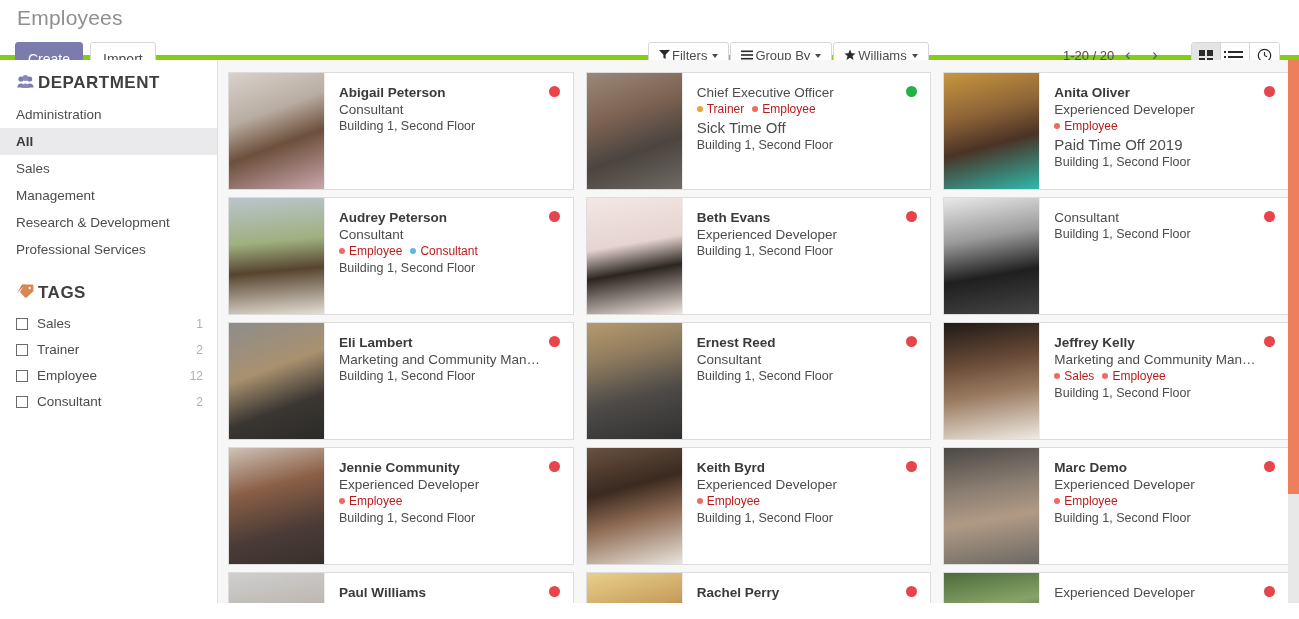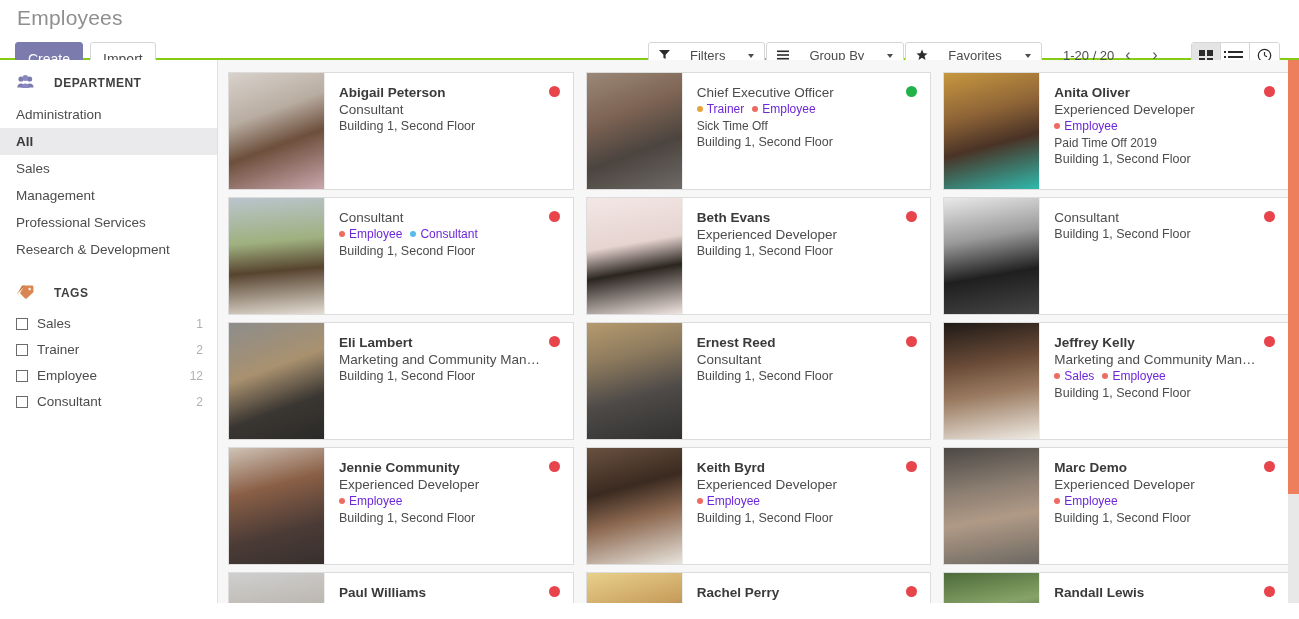--- a/index.html
+++ b/index.html
@@ -11,21 +11,21 @@
     font-family: "Liberation Sans", sans-serif;
     font-size: 13px;
     color: #4c4c4c;
   }
 
   
   .topbar {
     position: relative;
     height: 60px;
     background: #ffffff;
-    border-bottom: 2px solid #84cc16;
+    border-bottom: 5px solid #84cc16;
   }
   .breadcrumb {
     position: absolute;
     left: 17px; top: 6px;
     font-size: 21px;
     color: #8f8f8f;
     font-weight: 400;
     letter-spacing: .2px;
   }
   .btn-group-left {
@@ -87,21 +87,21 @@
   
   .filterbar {
     position: absolute;
     left: 648px; top: 42px;
     display: flex;
     gap: 1px;
   }
   .filterbar .fbtn {
     display: flex;
     align-items: center;
-    gap: 20px;
+    gap: 2px;
     border: 1px solid #d6d6d6;
     background: #fff;
     padding: 5px 10px 6px;
     font-size: 13px;
     color: #4c4c4c;
     cursor: pointer;
     border-radius: 3px;
   }
   .fbtn .caret {
     width: 0; height: 0;
@@ -171,23 +171,23 @@
   .sidebar {
     width: 218px;
     background: #ffffff;
     border-right: 1px solid #dfdfdf;
     padding-top: 14px;
     flex: none;
   }
   .side-section-title {
     display: flex;
     align-items: center;
-    gap: 20px;
+    gap: 4px;
     padding: 0 14px 0 17px;
-    font-size: 12px;
+    font-size: 17px;
     font-weight: bold;
     color: #3f3f3f;
     letter-spacing: .5px;
     margin-bottom: 9px;
     height: 18px;
   }
   .side-item {
     padding: 5px 14px 5px 16px;
     font-size: 13.5px;
     color: #4c4c4c;
@@ -268,35 +268,35 @@
     font-size: 13.5px;
     color: #4c4c4c;
     margin-bottom: 2px;
     white-space: nowrap;
     overflow: hidden;
     text-overflow: ellipsis;
     padding-right: 14px;
   }
   .kcard .etags {
     font-size: 12px;
-    color: #6d28d9;
+    color: #b91c1c;
     margin: 2px 0 3px;
     white-space: nowrap;
     overflow: hidden;
   }
   .kcard .etags .tg { margin-right: 8px; white-space: nowrap; }
   .kcard .etags .dot {
     display: inline-block;
     width: 6px; height: 6px;
     border-radius: 50%;
     margin-right: 4px;
     vertical-align: 1px;
   }
   .kcard .eleave {
-    font-size: 12px;
+    font-size: 15px;
     color: #4c4c4c;
     margin-bottom: 2px;
   }
   .kcard .eloc {
     font-size: 12.5px;
     color: #4c4c4c;
   }
   .kcard .status {
     position: absolute;
     top: 13px; right: 13px;
@@ -352,21 +352,21 @@
       </span>
       <span>Group By</span>
       <span class="caret"></span>
     </div>
     <div class="fbtn">
       <span class="fico">
         <svg width="12" height="12" viewBox="0 0 12 12">
             <polygon points="6,0.4 7.6,4.2 11.6,4.5 8.5,7.1 9.5,11 6,8.8 2.5,11 3.5,7.1 0.4,4.5 4.4,4.2" fill="#2b2b2b"></polygon>
           </svg>
       </span>
-      <span>Favorites</span>
+      <span>Williams</span>
       <span class="caret"></span>
     </div>
   </div>
 
   <div class="pager">
     <span class="count">1-20 / 20</span>
     <span class="parrow">‹</span>
     <span class="parrow">›</span>
   </div>
 
@@ -414,22 +414,22 @@
         </svg>
       </span>
       <span>DEPARTMENT</span>
     </div>
 
     <div>
       <div class="side-item">Administration</div>
       <div class="side-item active">All</div>
       <div class="side-item">Sales</div>
       <div class="side-item">Management</div>
+      <div class="side-item">Research &amp; Development</div>
       <div class="side-item">Professional Services</div>
-      <div class="side-item">Research &amp; Development</div>
     </div>
 
     <div class="side-gap"></div>
 
     <div class="side-section-title">
       <span>
         <svg width="17" height="14" viewBox="0 0 17 14">
           <path d="M7.6 0.6H15c.8 0 1.4.6 1.4 1.4v5.2L9.6 13.4c-.5.5-1.3.4-1.8-.1L3.6 8.9c-.5-.5-.5-1.3 0-1.8z" fill="#d98652"></path>
           <path d="M5.1 0.6h3.2L1.3 7.8c-.5.5-.5 1.3 0 1.8l2.5 2.6-2.7-2.7C.5 9 .4 8.2.9 7.7z" fill="#c8753f"></path>
           <circle cx="12.7" cy="4.1" r="1.3" fill="#fbe9dd"></circle>
@@ -469,20 +469,21 @@
           <div class="info">
             <div class="ename">Abigail Peterson</div>
             <div class="ejob">Consultant</div>
             <div class="eloc">Building 1, Second Floor</div>
             <div class="status" style="background: rgb(231, 68, 75);"></div>
           </div>
         </div>
         <div class="kcard">
           <div class="photo" style="background-image: linear-gradient(175deg, rgb(185, 197, 205) 0%, rgb(159, 176, 127) 38%, rgb(87, 68, 47) 62%, rgb(228, 221, 212) 100%);"></div>
           <div class="info">
+            <div class="ename">Audrey Peterson</div>
             <div class="ejob">Consultant</div>
             <div class="etags"><span class="tg"><span class="dot" style="background: rgb(238, 107, 98);"></span><span>Employee</span></span><span class="tg"><span class="dot" style="background: rgb(90, 185, 232);"></span><span>Consultant</span></span></div>
             <div class="eloc">Building 1, Second Floor</div>
             <div class="status" style="background: rgb(231, 68, 75);"></div>
           </div>
         </div>
         <div class="kcard">
           <div class="photo" style="background-image: linear-gradient(160deg, rgb(141, 141, 139) 0%, rgb(169, 145, 111) 40%, rgb(58, 54, 50) 70%, rgb(43, 42, 40) 100%);"></div>
           <div class="info">
             <div class="ename">Eli Lambert</div>
@@ -594,21 +595,20 @@
             <div class="ename">Marc Demo</div>
             <div class="ejob">Experienced Developer</div>
             <div class="etags"><span class="tg"><span class="dot" style="background: rgb(238, 107, 98);"></span><span>Employee</span></span></div>
             <div class="eloc">Building 1, Second Floor</div>
             <div class="status" style="background: rgb(231, 68, 75);"></div>
           </div>
         </div>
         <div class="kcard">
           <div class="photo" style="background-image: linear-gradient(170deg, rgb(76, 107, 58) 0%, rgb(135, 163, 104) 30%, rgb(44, 43, 47) 62%, rgb(29, 28, 33) 100%);"></div>
           <div class="info">
-            <div class="ename">Randall Lewis</div>
             <div class="ejob">Experienced Developer</div>
             <div class="status" style="background: rgb(231, 68, 75);"></div>
           </div>
         </div>
       </div>
     </div>
 
   <div class="scrollbar">
     <div class="thumb" style="height:434px;"></div>
   </div>

